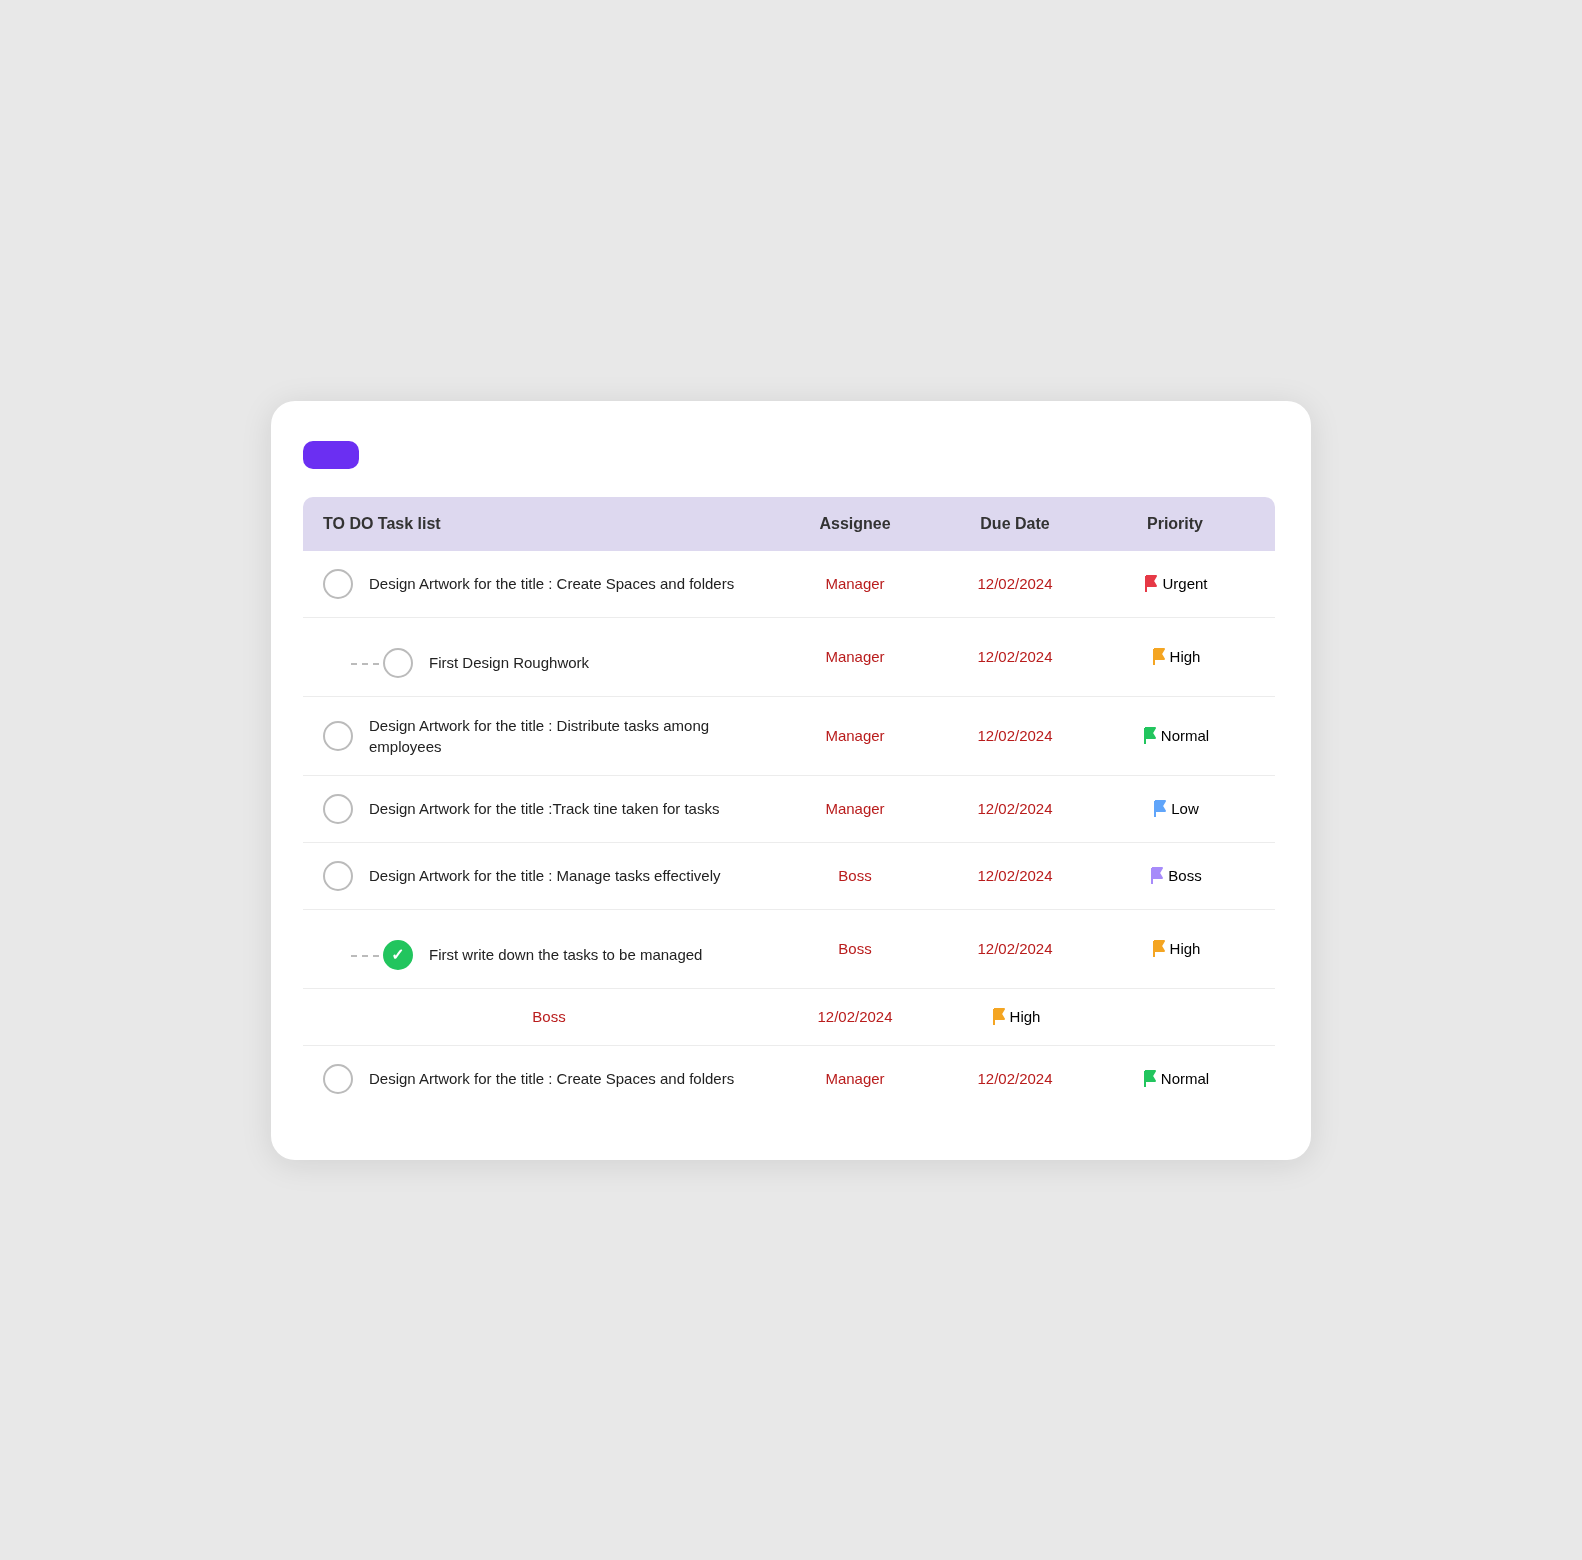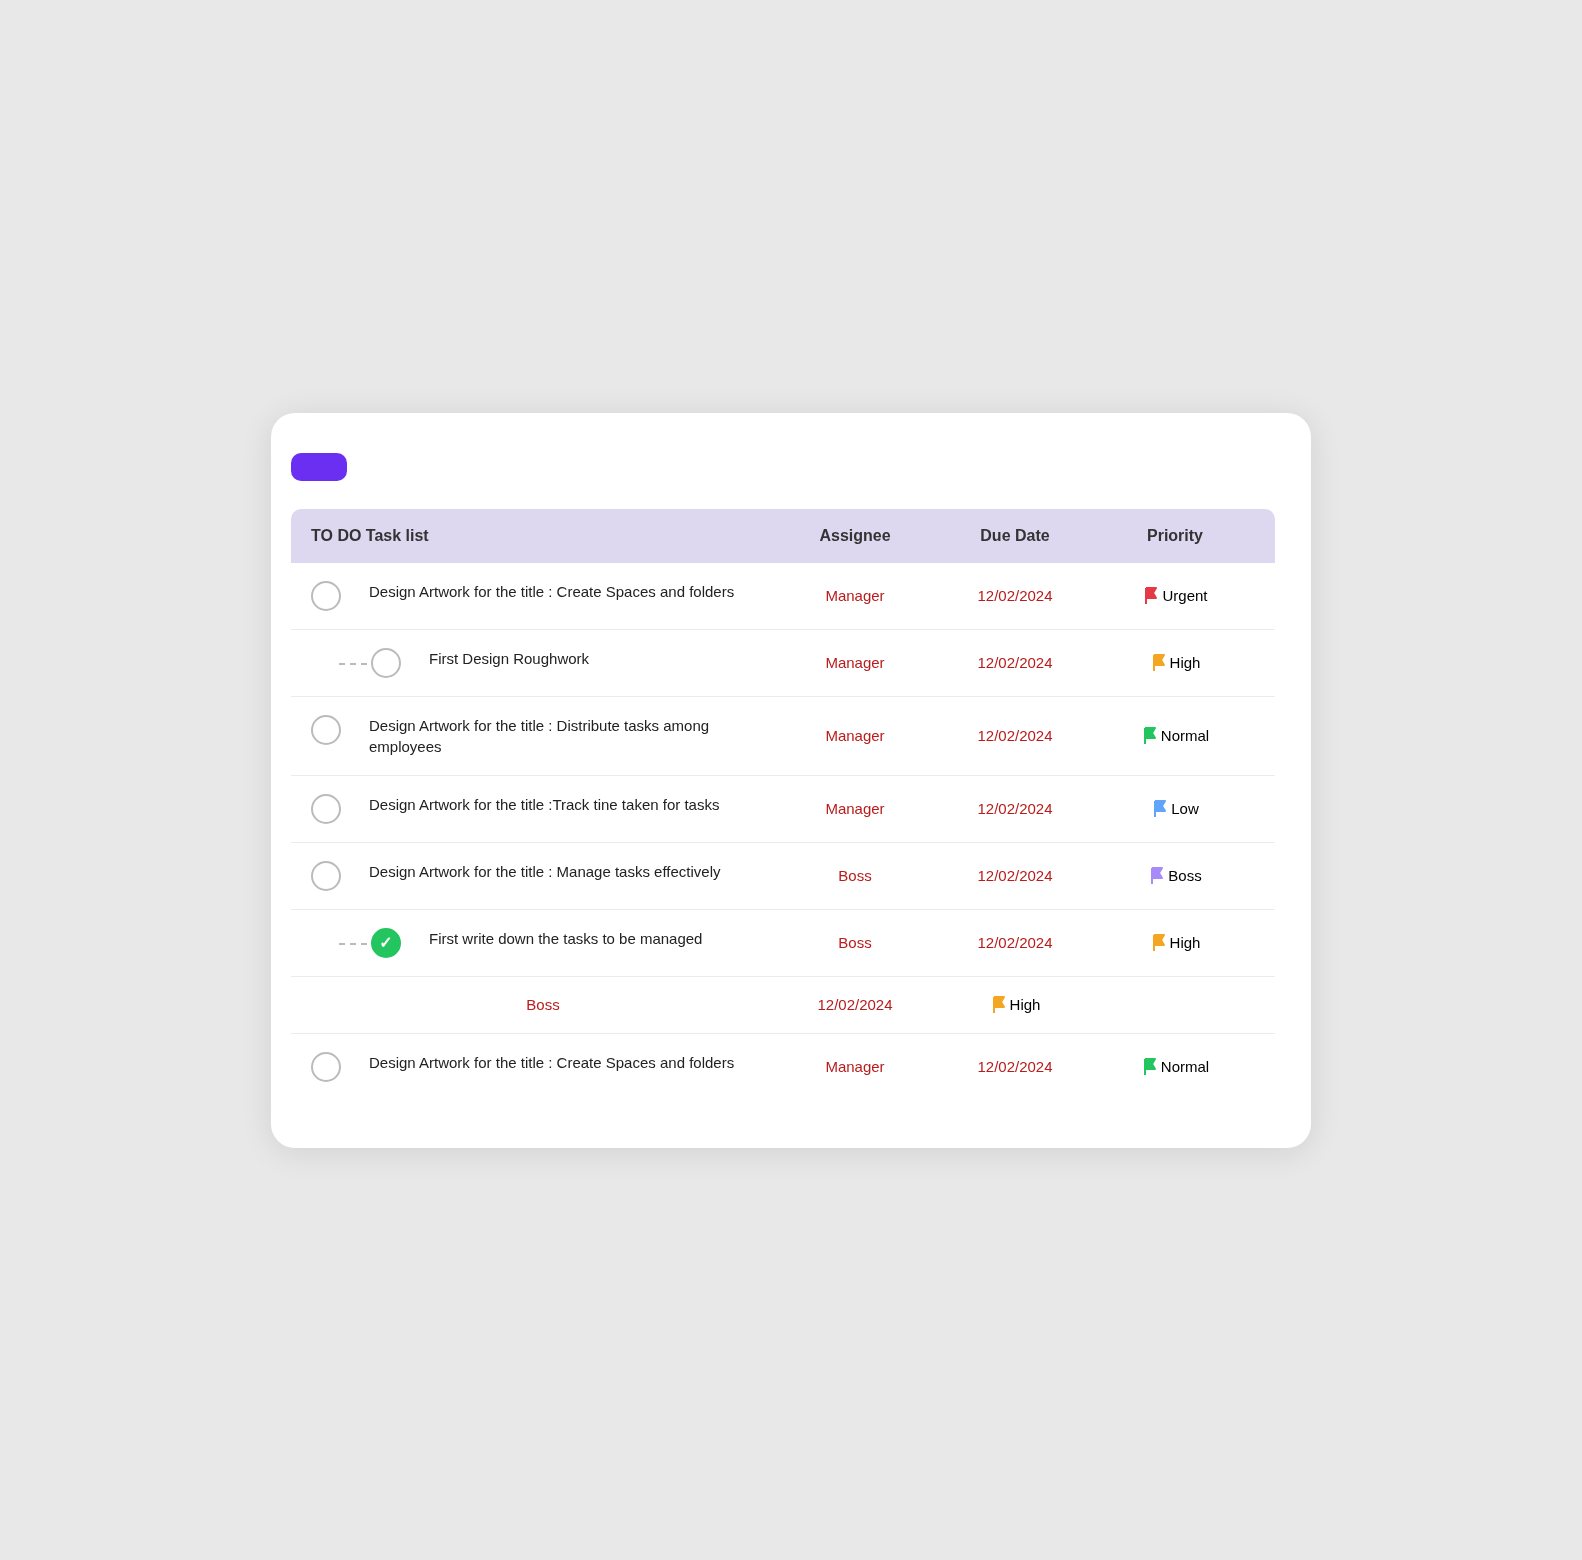--- a/index.html
+++ b/index.html
@@ -9,21 +9,21 @@
       display: flex;
       justify-content: center;
       align-items: center;
       min-height: 100vh;
       font-family: 'Segoe UI', Arial, sans-serif;
     }
 
     .card {
       background: #fff;
       border-radius: 24px;
-      padding: 40px 36px 48px 20px;
+      padding: 40px 36px 48px 32px;
       width: 1040px;
       max-width: 98vw;
       box-shadow: 0 4px 32px rgba(0,0,0,0.10);
     }
 
     .header {
       display: flex;
       align-items: center;
       gap: 24px;
       margin-bottom: 28px;
@@ -81,27 +81,28 @@
       border-bottom: 1px solid #ececec;
       gap: 0;
     }
 
     .task-row:last-child {
       border-bottom: none;
     }
 
     .task-name-cell {
       display: flex;
-      align-items: flex-start;
-      gap: 28px;
+      align-items: center;
+      gap: 16px;
     }
 
     .task-name-cell.subtask {
       padding-left: 60px;
       position: relative;
+      margin-top: 12px;
     }
 
     .task-name-cell.subtask::before {
       content: '';
       position: absolute;
       left: 28px;
       top: 50%;
       width: 28px;
       height: 1px;
       border-top: 2px dashed #bbb;

